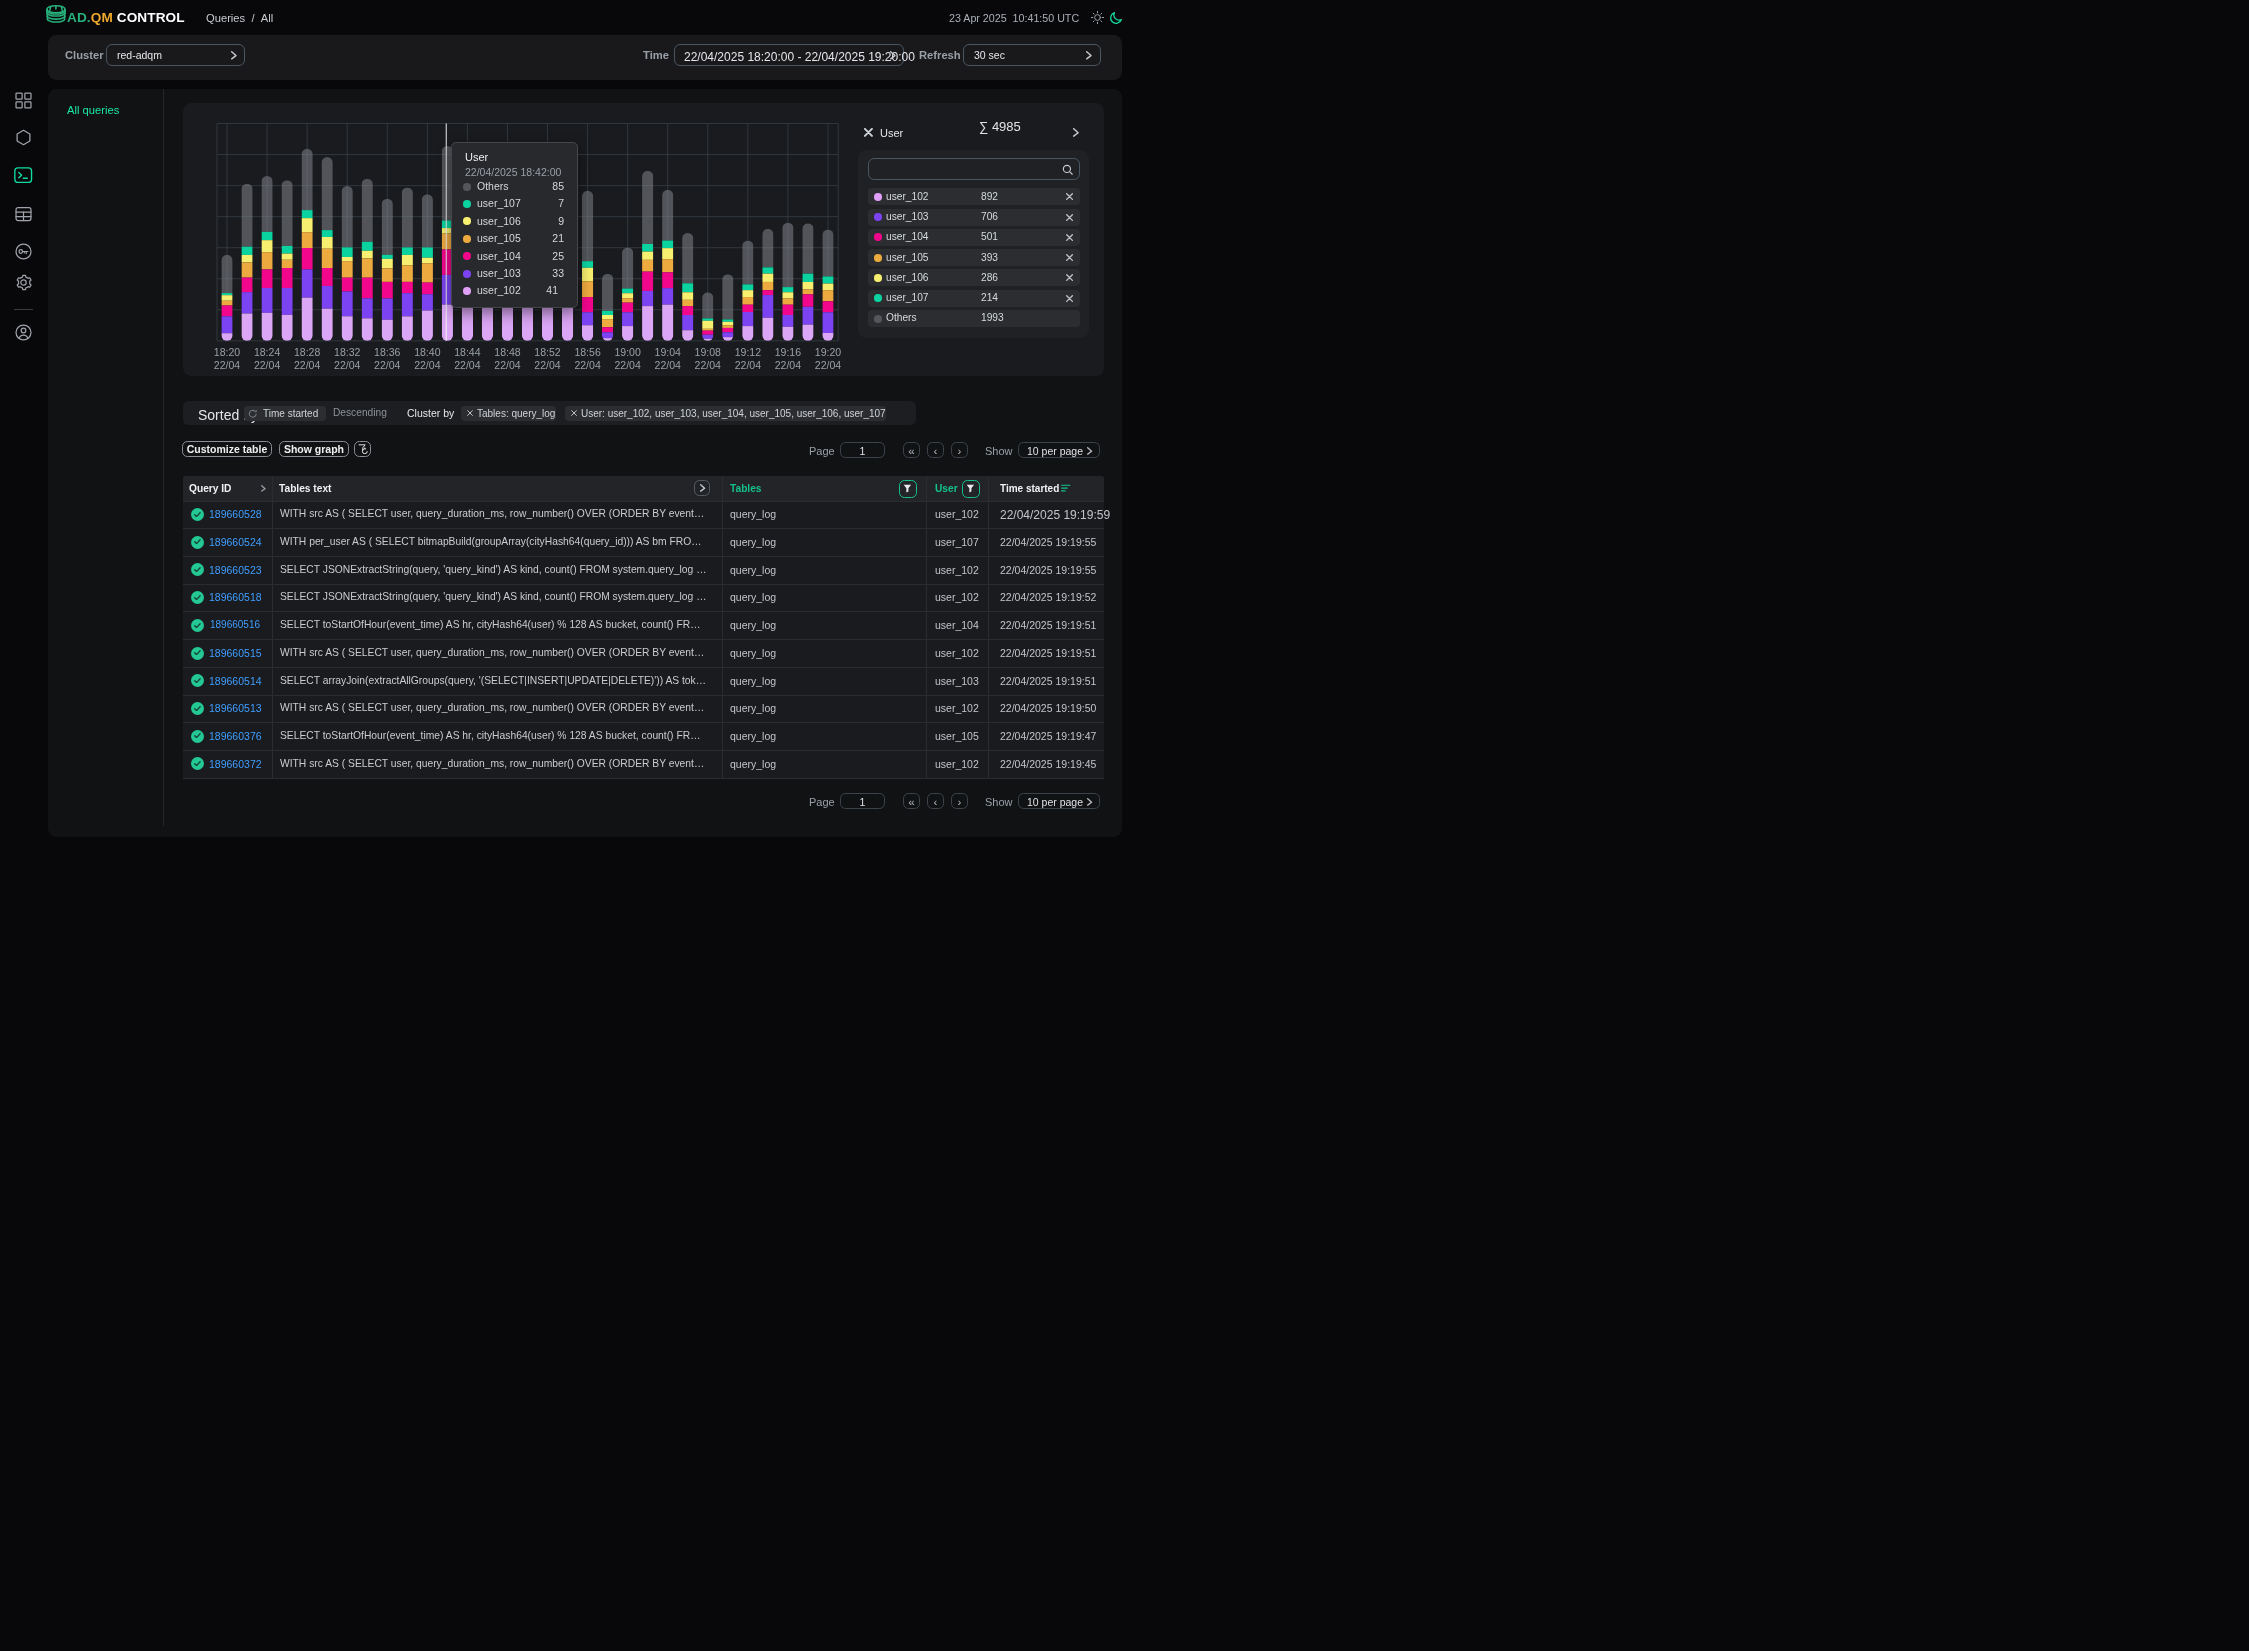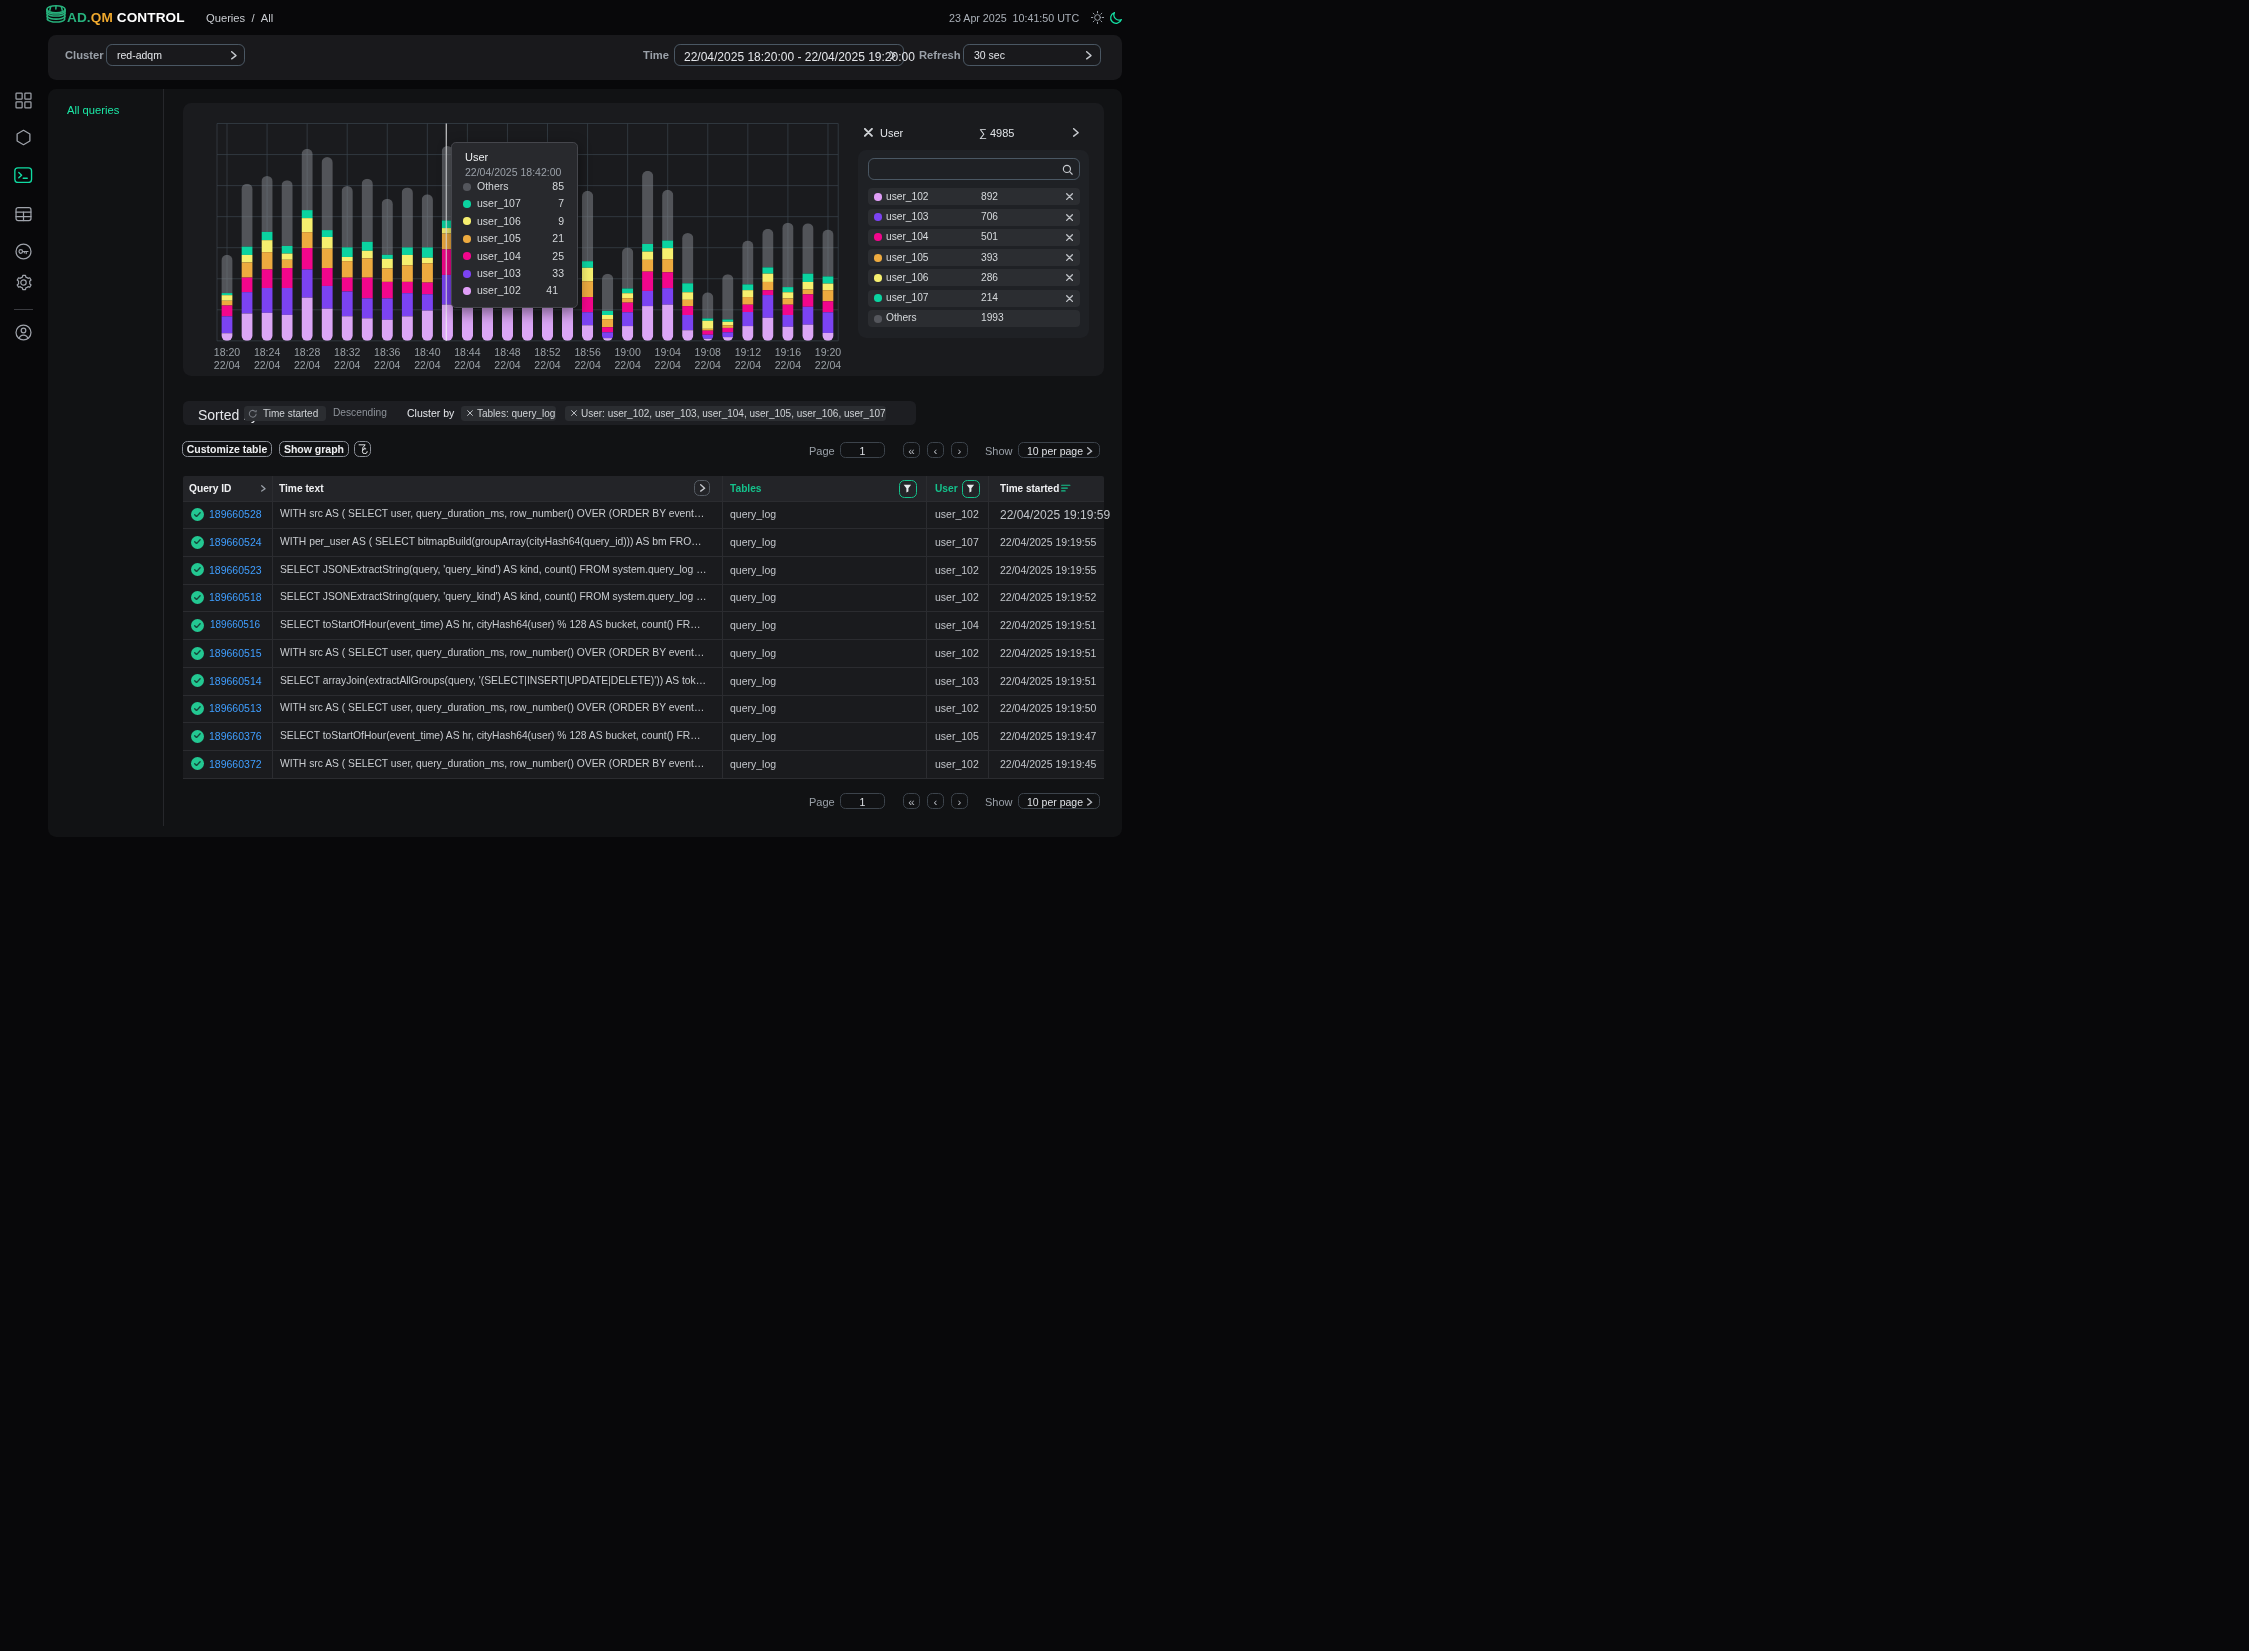--- a/index.html
+++ b/index.html
@@ -524,21 +524,21 @@
       <text x="1157.80" y="524">19:16</text>
       <text x="1157.80" y="542">22/04</text>
       <text x="1216.70" y="524">19:20</text>
       <text x="1216.70" y="542">22/04</text>
     </g>
   </svg>
 <svg style="position:absolute;left:864px;top:128px" width="8.8" height="8.8" viewBox="0 0 10 10">
     <path d="M1 1l8 8M9 1l-8 8" stroke="#cfd2d6" stroke-width="2.2" stroke-linecap="round"></path>
   </svg>
 <div class="abs" style="left:880px;top:127px;font-size:11px;color:#e4e6ea">User</div>
-<div class="abs" style="left:979px;top:127px;font-size:11px;color:#dfe2e6">∑ 4985</div>
+<div class="abs" style="left:979px;top:119px;font-size:13px;color:#dfe2e6">∑ 4985</div>
 <svg style="position:absolute;left:1073px;top:128px" width="6.4" height="8.8" viewBox="0 0 9.44 13">
     <path d="M1 1l6.6 6L1 12" fill="none" stroke="#c6c9ce" stroke-width="2.2" stroke-linecap="round" stroke-linejoin="round"></path>
   </svg>
 <div class="abs" style="left:858px;top:150px;width:231px;height:188px;background:#1f2125;border-radius:8.2px"></div>
 <div class="abs" style="left:868px;top:158px;width:212px;height:22.4px;border:1px solid #4a5763;border-radius:6.1px"></div>
 <svg style="position:absolute;left:1062px;top:164px" width="11.6" height="11.6" viewBox="0 0 17 17">
     <circle cx="7.2" cy="7.2" r="5.2" fill="none" stroke="#c6c9ce" stroke-width="1.7"></circle>
     <line x1="11.2" y1="11.2" x2="15" y2="15" stroke="#c6c9ce" stroke-width="1.7" stroke-linecap="round"></line>
   </svg>
 <div class="abs" style="left:868px;top:188px;width:212px;height:16.7px;background:#2b2d31;border-radius:4.1px"></div>
@@ -663,21 +663,21 @@
 <div class="abs" style="left:183px;top:750px;width:921px;height:0.7px;background:#2b2c30"></div>
 <div class="abs" style="left:183px;top:778px;width:921px;height:0.7px;background:#2b2c30"></div>
 <div class="abs" style="left:272px;top:476px;width:0.7px;height:302px;background:#2b2c30"></div>
 <div class="abs" style="left:722px;top:476px;width:0.7px;height:302px;background:#2b2c30"></div>
 <div class="abs" style="left:926px;top:476px;width:0.7px;height:302px;background:#2b2c30"></div>
 <div class="abs" style="left:988px;top:476px;width:0.7px;height:302px;background:#2b2c30"></div>
 <div class="abs bold" style="left:189px;top:483px;font-size:10.2px;color:#f0f1f3">Query ID</div>
 <svg style="position:absolute;left:261px;top:485px" width="5.2" height="6.8" viewBox="0 0 7.58 10">
     <path d="M1 1l4.95 4.5L1 9" fill="none" stroke="#9aa0a8" stroke-width="1.8" stroke-linecap="round" stroke-linejoin="round"></path>
   </svg>
-<div class="abs bold" style="left:279px;top:483px;font-size:10.2px;color:#f0f1f3">Time text</div>
+<div class="abs bold" style="left:279px;top:483px;font-size:10.2px;color:#f0f1f3">Tables text</div>
 <div class="abs" style="left:694px;top:480px;width:16px;height:16px;border:1px solid #555b63;border-radius:5.4px"></div>
 <svg style="position:absolute;left:700px;top:484px" width="5.8" height="7.8" viewBox="0 0 8.51 11.5">
     <path d="M1 1l5.775 5.25L1 10.5" fill="none" stroke="#c6c9ce" stroke-width="2" stroke-linecap="round" stroke-linejoin="round"></path>
   </svg>
 <div class="abs bold" style="left:730px;top:483px;font-size:10.2px;color:#14c18b">Tables</div>
 <div class="fbtn" style="left:899px;top:480px">
     <svg width="8.8" height="8.8" viewBox="0 0 13 13">
       <path d="M1 1h11L8 6.4V11l-3 1.6V6.4z" fill="#e8eaed"></path>
     </svg>
   </div>

